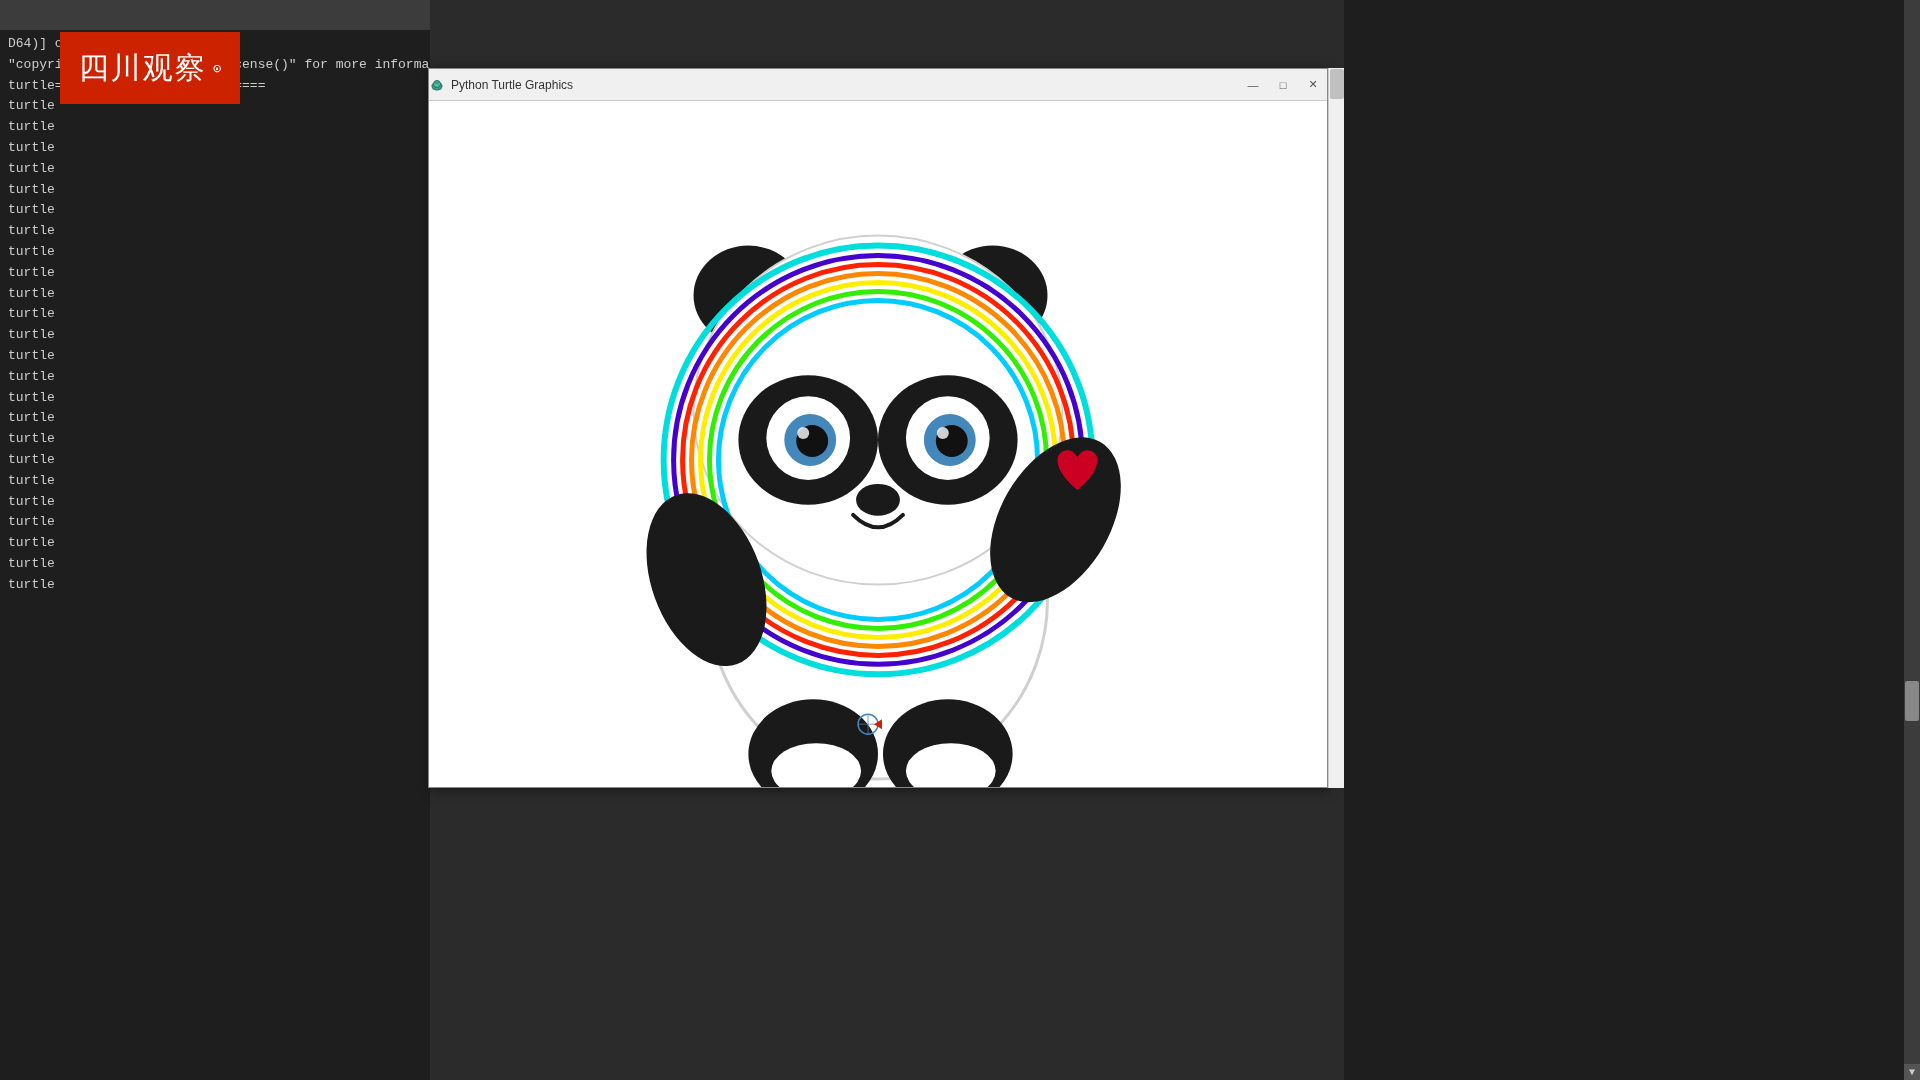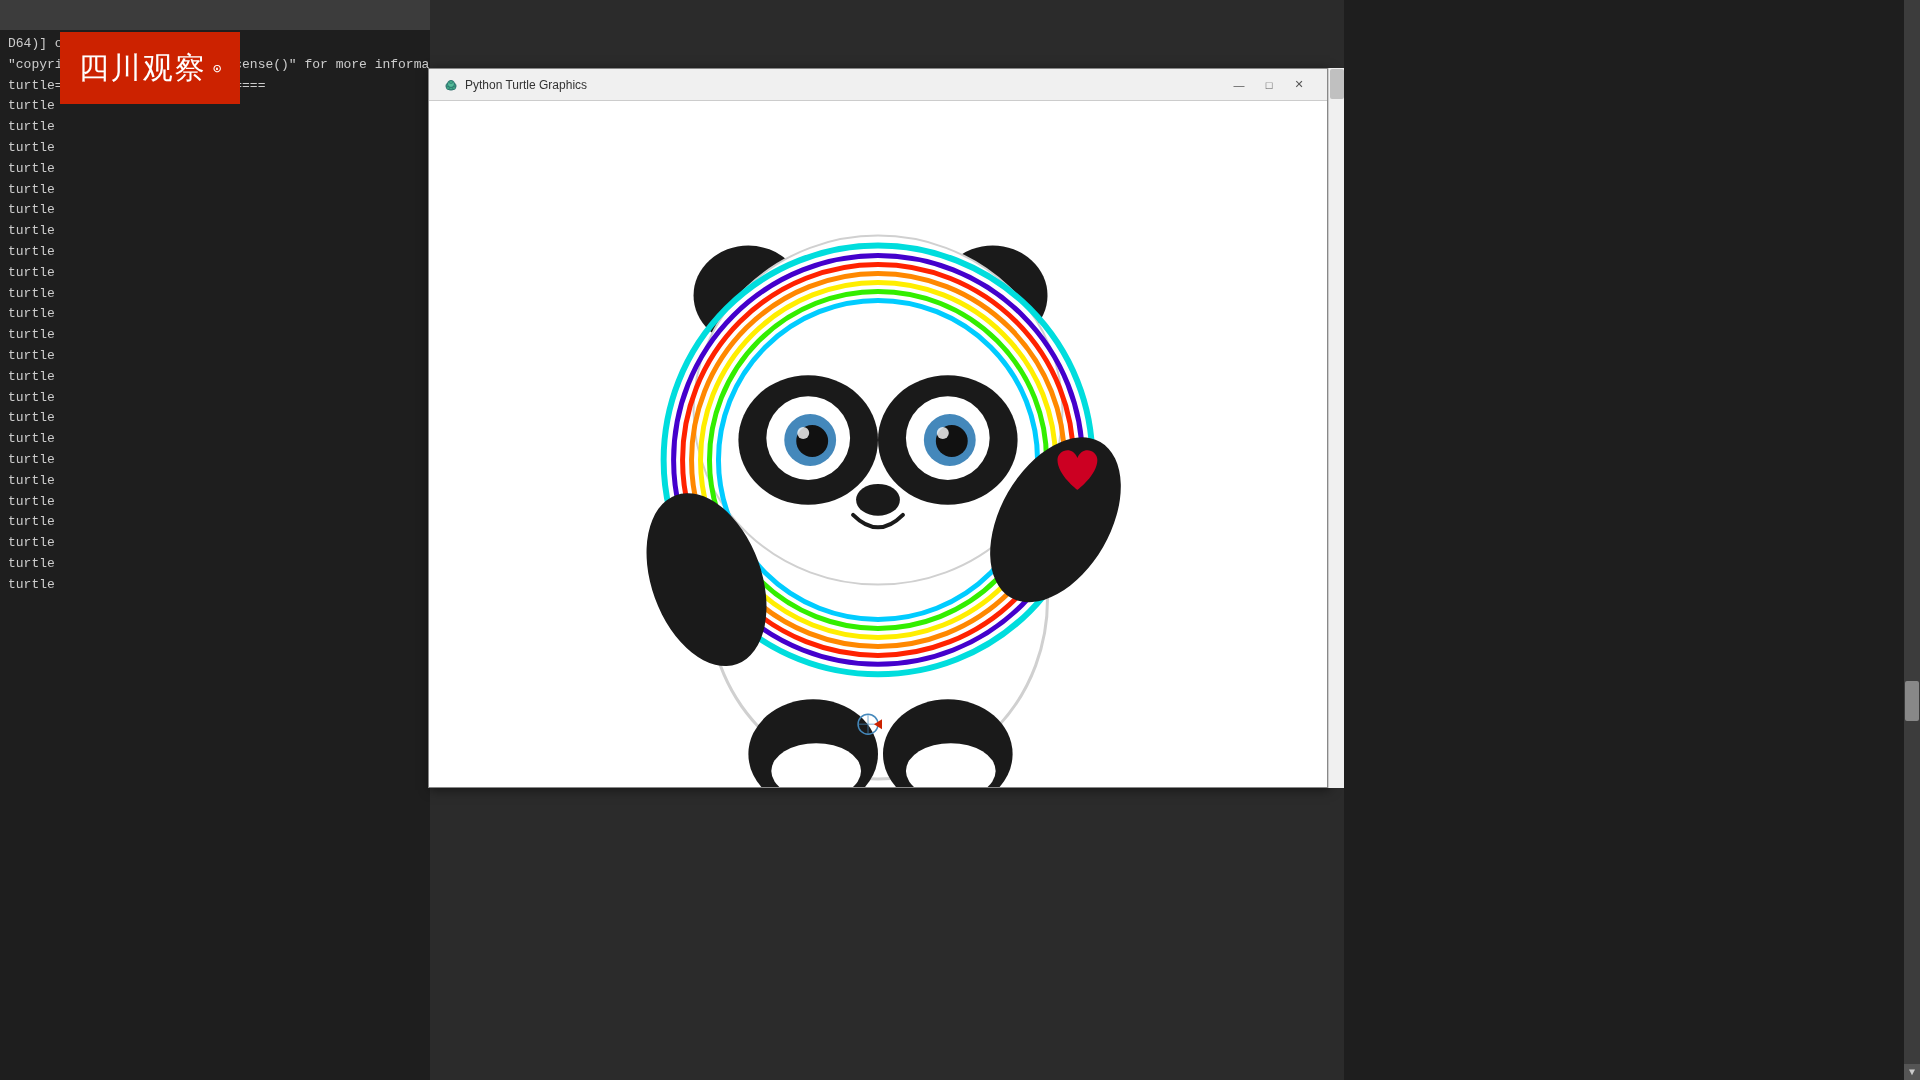--- a/index.html
+++ b/index.html
@@ -86,21 +86,21 @@
       display: flex;
       flex-direction: column;
     }
 
     .turtle-title-bar {
       height: 32px;
       background: #f0f0f0;
       border-bottom: 1px solid #ccc;
       display: flex;
       align-items: center;
-      padding: 0 14px;
+      padding: 0 0;
       flex-shrink: 0;
     }
 
     .turtle-title-icon {
       width: 16px;
       height: 16px;
       margin-right: 6px;
     }
 
     .turtle-title-text {

